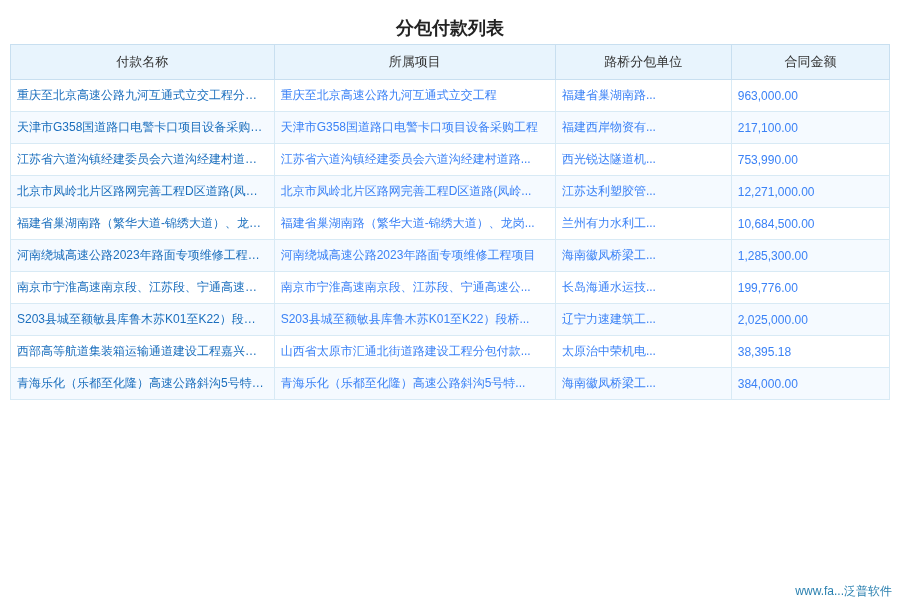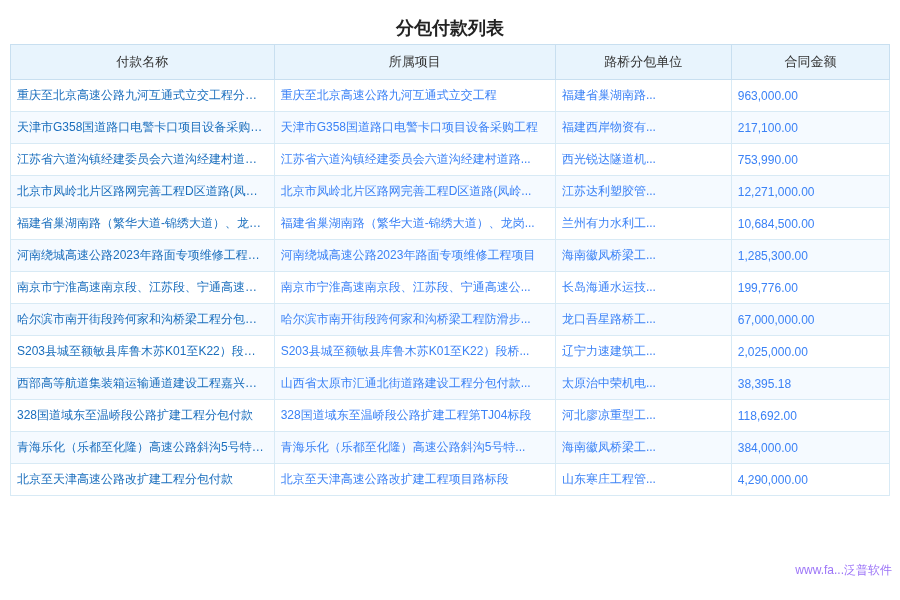--- a/index.html
+++ b/index.html
@@ -63,24 +63,24 @@
     }
     tbody td:last-child {
       text-align: left;
     }
     .col-name { width: 30%; }
     .col-project { width: 32%; }
     .col-unit { width: 20%; }
     .col-amount { width: 18%; }
     .watermark {
       position: fixed;
-      bottom: 21px;
+      bottom: 0;
       right: 8px;
       font-size: 12px;
-      color: #8b5cf6;
+      color: #0369a1;
       opacity: 0.85;
     }
   </style>
 </head>
 <body>
 
 <div class="page-title">分包付款列表</div>
 
 <div class="table-container">
   <table>
@@ -135,52 +135,34 @@
           <td>海南徽凤桥梁工...</td>
           <td>1,285,300.00</td>
         </tr>
         <tr>
           <td title="南京市宁淮高速南京段、江苏段、宁通高速公路劳务协...">南京市宁淮高速南京段、江苏段、宁通高速公路劳务协...</td>
           <td title="南京市宁淮高速南京段、江苏段、宁通高速公...">南京市宁淮高速南京段、江苏段、宁通高速公...</td>
           <td>长岛海通水运技...</td>
           <td>199,776.00</td>
         </tr>
         <tr>
-          <td title="哈尔滨市南开街段跨何家和沟桥梁工程分包付款">哈尔滨市南开街段跨何家和沟桥梁工程分包付款</td>
-          <td title="哈尔滨市南开街段跨何家和沟桥梁工程防滑步...">哈尔滨市南开街段跨何家和沟桥梁工程防滑步...</td>
-          <td>龙口吾星路桥工...</td>
-          <td>67,000,000.00</td>
-        </tr>
-        <tr>
           <td title="S203县城至额敏县库鲁木苏K01至K22）段桥梁养护大...">S203县城至额敏县库鲁木苏K01至K22）段桥梁养护大...</td>
           <td title="S203县城至额敏县库鲁木苏K01至K22）段桥...">S203县城至额敏县库鲁木苏K01至K22）段桥...</td>
           <td>辽宁力速建筑工...</td>
           <td>2,025,000.00</td>
         </tr>
         <tr>
           <td title="西部高等航道集装箱运输通道建设工程嘉兴段SG-1 标...">西部高等航道集装箱运输通道建设工程嘉兴段SG-1 标...</td>
           <td title="西部高等航道集装箱运输通道建设工程嘉兴段...">山西省太原市汇通北街道路建设工程分包付款...</td>
           <td>太原治中荣机电...</td>
           <td>38,395.18</td>
         </tr>
         <tr>
-          <td title="328国道域东至温峤段公路扩建工程分包付款">328国道域东至温峤段公路扩建工程分包付款</td>
-          <td title="328国道域东至温峤段公路扩建工程第TJ04标段">328国道域东至温峤段公路扩建工程第TJ04标段</td>
-          <td>河北廖凉重型工...</td>
-          <td>118,692.00</td>
-        </tr>
-        <tr>
           <td title="青海乐化（乐都至化隆）高速公路斜沟5号特大桥分包...">青海乐化（乐都至化隆）高速公路斜沟5号特大桥分包...</td>
           <td title="青海乐化（乐都至化隆）高速公路斜沟5号特...">青海乐化（乐都至化隆）高速公路斜沟5号特...</td>
           <td>海南徽凤桥梁工...</td>
           <td>384,000.00</td>
-        </tr>
-        <tr>
-          <td title="北京至天津高速公路改扩建工程分包付款">北京至天津高速公路改扩建工程分包付款</td>
-          <td title="北京至天津高速公路改扩建工程项目路标段">北京至天津高速公路改扩建工程项目路标段</td>
-          <td>山东寒庄工程管...</td>
-          <td>4,290,000.00</td>
         </tr>
       </tbody>
   </table>
 </div>
 
 <div class="watermark">www.fa...泛普软件</div>
 
 </body></html>

